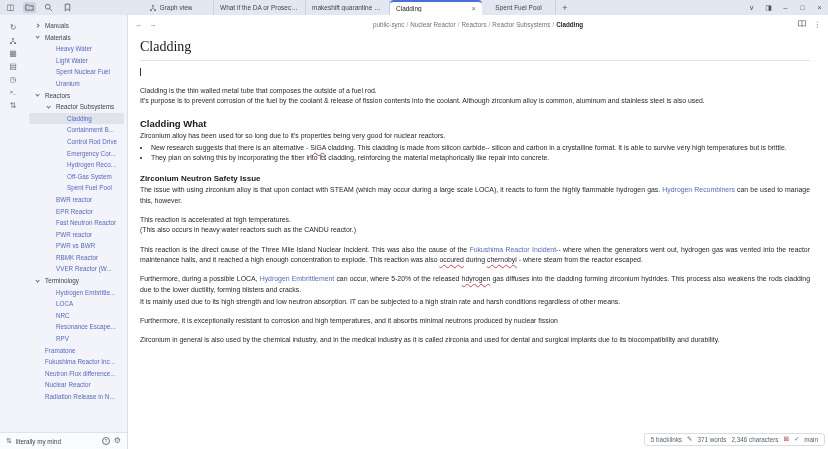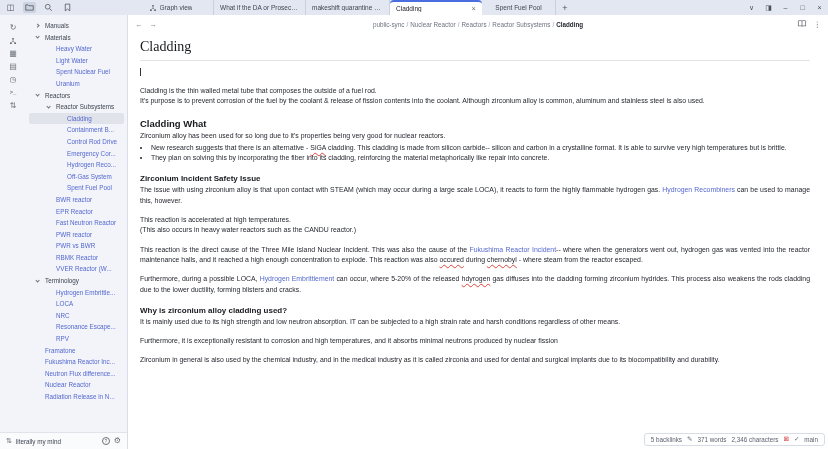--- a/index.html
+++ b/index.html
@@ -246,26 +246,25 @@
             <div class="cursor-line">
               <span class="caret"></span>
             </div>
             <p><span>Cladding is the thin walled metal tube that composes the outside of a fuel rod.</span><br><span>It's purpose is to prevent corrosion of the fuel by the coolant &amp; release of fission contents into the coolant. Although zirconium alloy is common, aluminum and stainless steel is also used.</span></p>
             <h2>Cladding What</h2>
             <p class="tight"><span>Zirconium alloy has been used for so long due to it's properties being very good for nuclear reactors.</span></p>
             <ul>
               <li><span>New research suggests that there is an alternative - </span><span class="missp">SiGA</span><span> cladding. This cladding is made from silicon carbide-- silicon and carbon in a crystalline format. It is able to survive very high temperatures but is brittle.</span></li>
               <li><span>They plan on solving this by incorporating the fiber into its cladding, reinforcing the material metaphorically like repair into concrete.</span></li>
             </ul>
-            <h3>Zirconium Incident Safety Issue</h3>
+            <h3>Zirconium Neutron Safety Issue</h3>
             <p class="tight"><span>The issue with using zirconium alloy is that upon contact with STEAM (which may occur during a large scale LOCA), it reacts to form the highly flammable hydrogen gas. </span><span class="ilink">Hydrogen Recombiners</span><span> can be used to manage this, however.</span></p>
             <p><span>This reaction is accelerated at high temperatures.</span><br><span>(This also occurs in heavy water reactors such as the CANDU reactor.)</span></p>
             <p><span>This reaction is the direct cause of the Three Mile Island Nuclear Incident. This was also the cause of the </span><span class="ilink">Fukushima Reactor Incident</span><span>-- where when the generators went out, hydrogen gas was vented into the reactor maintenance halls, and it reached a high enough concentration to explode. This reaction was also </span><span class="missp">occured</span><span> during </span><span class="missp">chernobyl</span><span> - where steam from the reactor escaped.</span></p>
             <p><span>Furthermore, during a possible LOCA, </span><span class="ilink">Hydrogen Embrittlement</span><span> can occur, where 5-20% of the released </span><span class="missp">hdyrogen</span><span> gas diffuses into the cladding forming zirconium hydrides. This process also weakens the rods cladding due to the lower ductility, forming blisters and cracks.</span></p>
-            <h3>Why is zirconium alloy cladding used?</h3>
             <p class="tight"><span>It is mainly used due to its high strength and low neutron absorption. IT can be subjected to a high strain rate and harsh conditions regardless of other means.</span></p>
             <p><span>Furthermore, it is exceptionally resistant to corrosion and high temperatures, and it absorbs minimal neutrons produced by nuclear fission</span></p>
             <p><span>Zirconium in general is also used by the chemical industry, and in the medical industry as it is called zirconia and used for dental and surgical implants due to its biocompatibility and durability.</span></p>
           </div>
       </div>
       <div class="statusbar">
           <span class="sb-text">5 backlinks</span>
           <span class="sb-icon">✎</span>
           <span class="sb-text">371 words</span>
           <span class="sb-text">2,346 characters</span>

